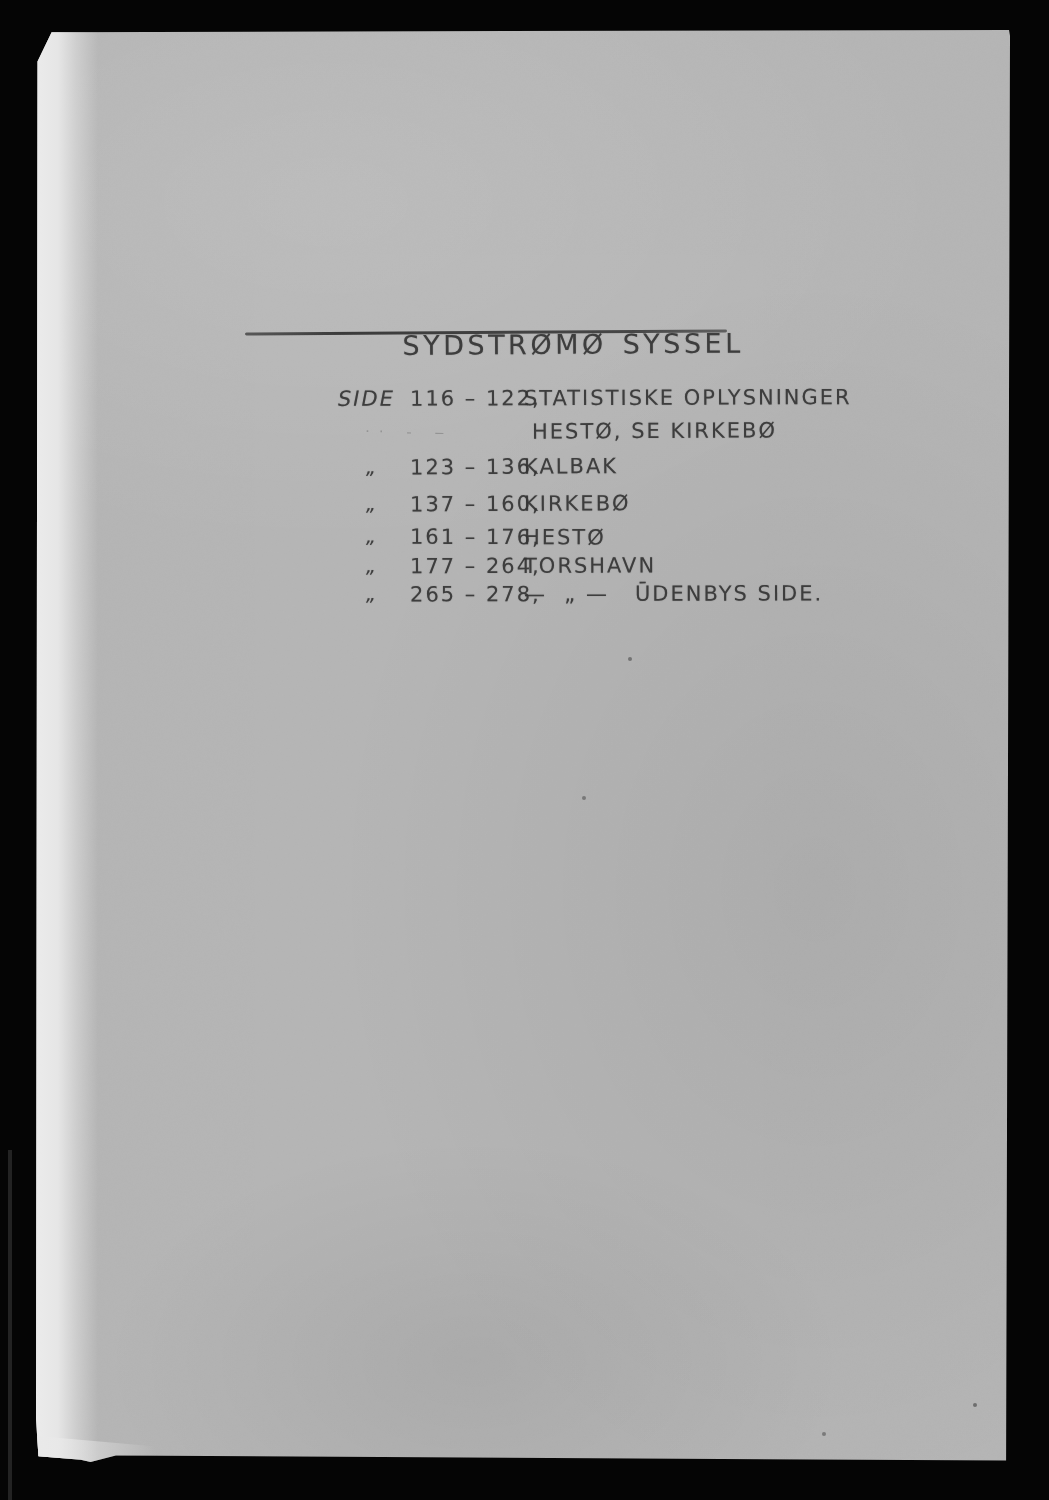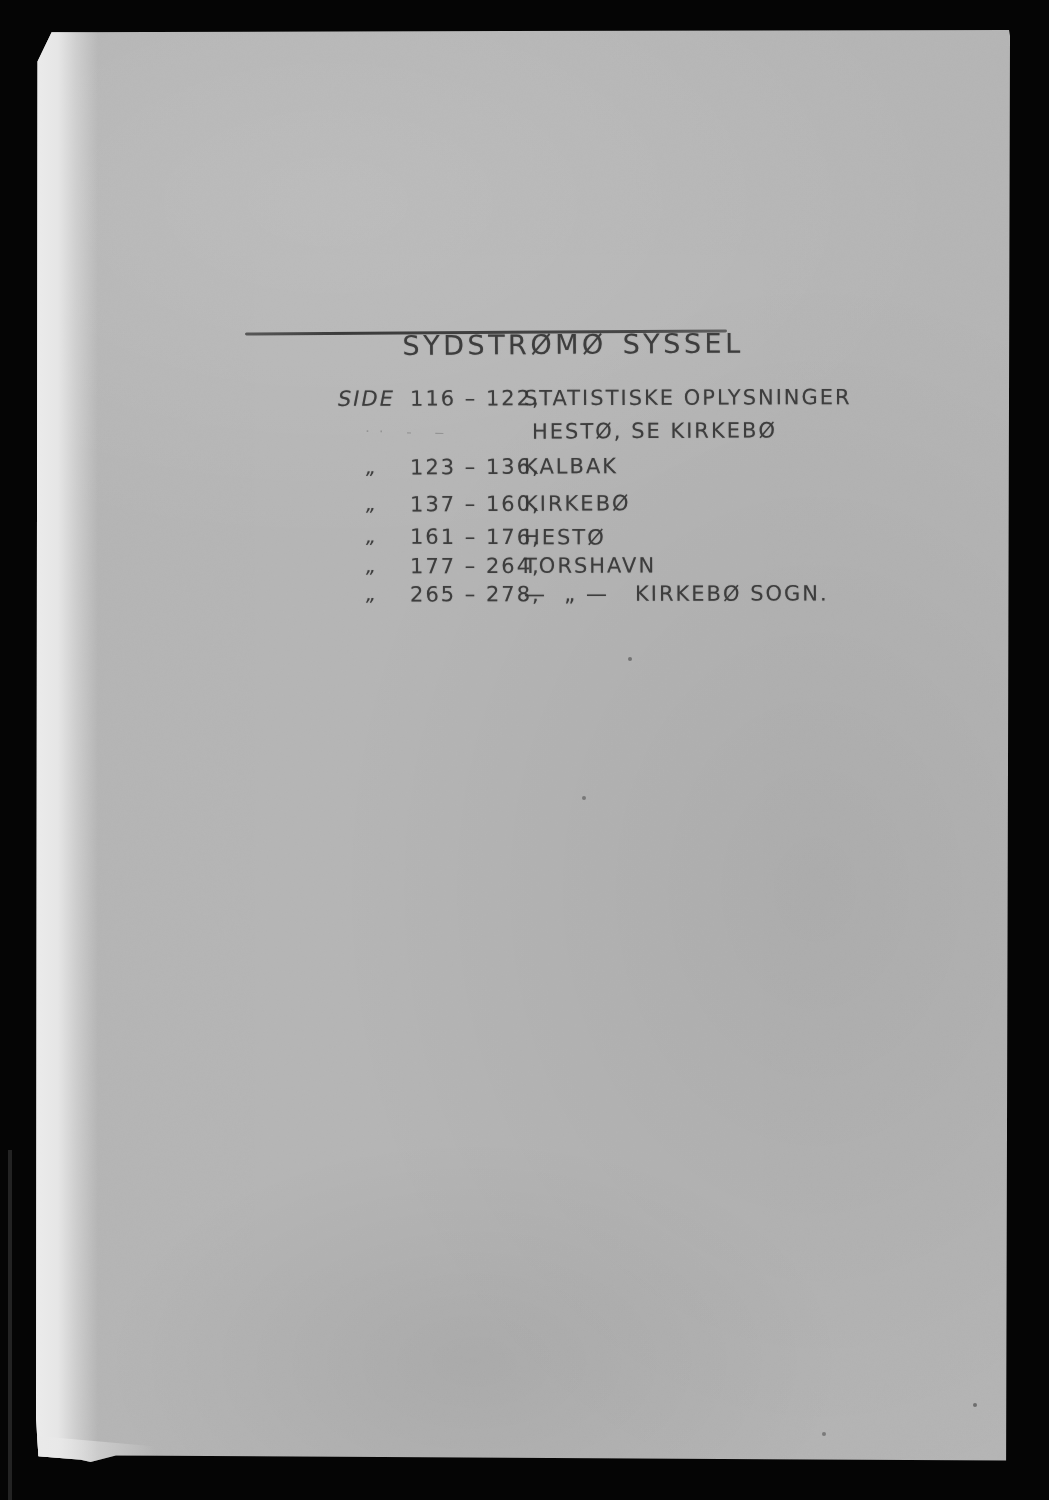--- a/index.html
+++ b/index.html
@@ -181,21 +181,21 @@
 
     <div class="hand toc-row" style="top:524px; transform:rotate(-0.2deg);">
       <span class="toc-prefix ditto">„</span>
       <span class="toc-range">177 – 264,</span>
       <span class="toc-label">TORSHAVN</span>
     </div>
 
     <div class="hand toc-row" style="top:552px; transform:rotate(-0.15deg);">
       <span class="toc-prefix ditto">„</span>
       <span class="toc-range">265 – 278,</span>
-      <span class="toc-label">—  „ —   KIRKEBØ SOGN.</span>
+      <span class="toc-label">—  „ —   ŪDENBYS SIDE.</span>
     </div>
 
     <div class="speck" style="left:592px; top:627px; width:4px; height:4px; opacity:.55;"></div>
     <div class="speck" style="left:546px; top:766px; width:4px; height:4px; opacity:.5;"></div>
     <div class="speck" style="left:937px; top:1373px; width:4px; height:4px; opacity:.6;"></div>
     <div class="speck" style="left:786px; top:1402px; width:4px; height:4px; opacity:.5;"></div>
     <div class="speck" style="left:64px; top:1450px; width:5px; height:4px; opacity:.5;"></div>
 
   </div>
 </div>

